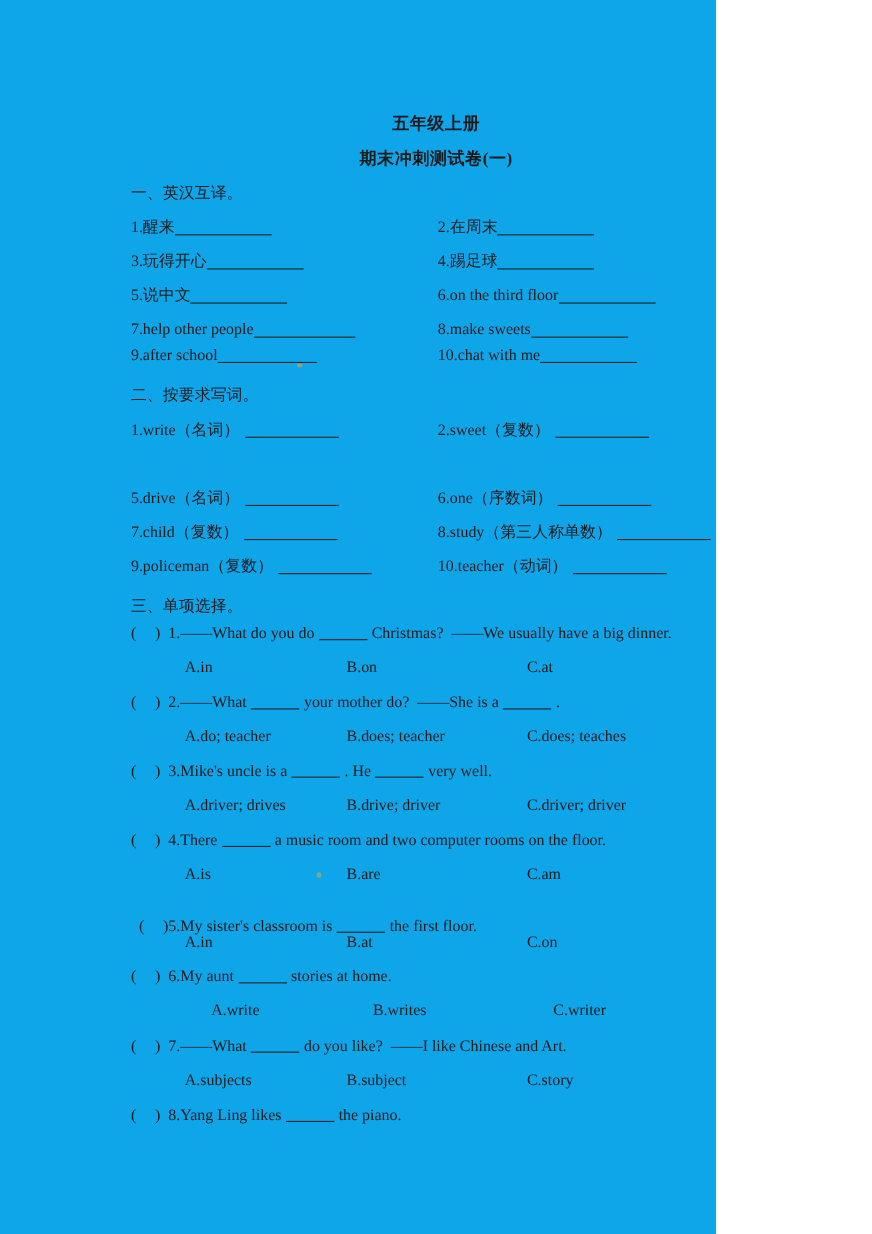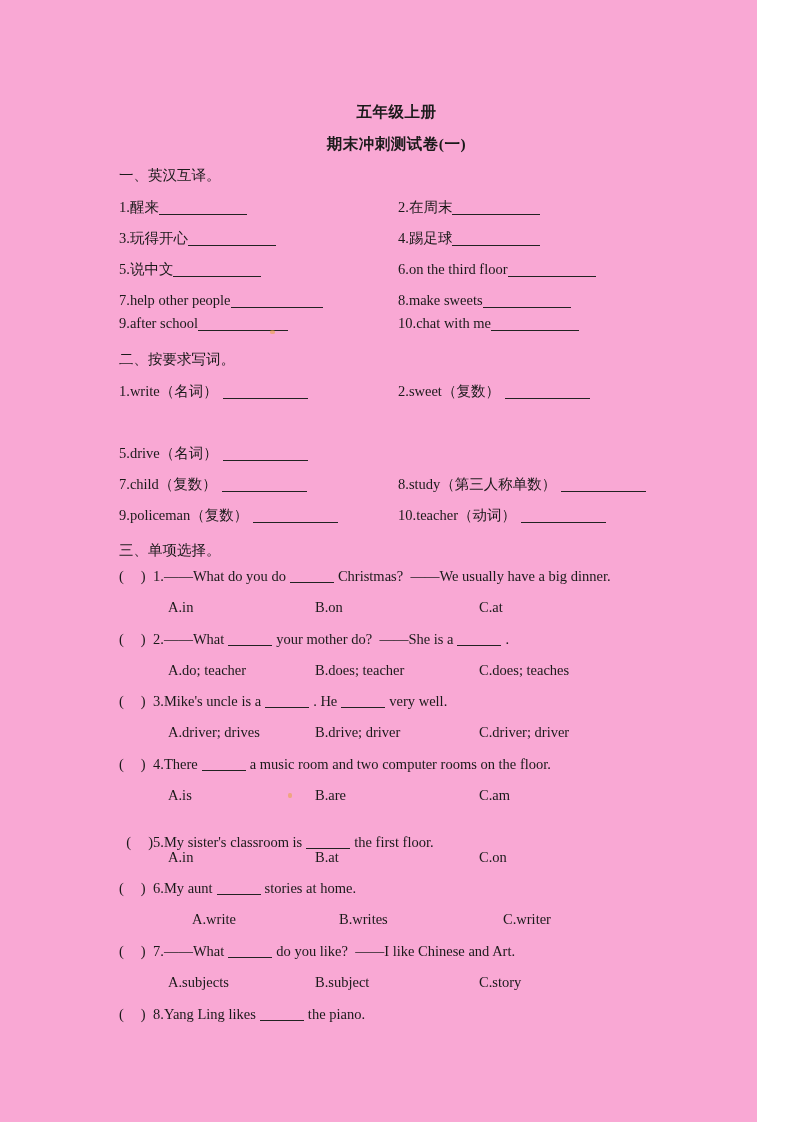--- a/index.html
+++ b/index.html
@@ -11,23 +11,23 @@
     width: 793px;
     height: 1122px;
     position: relative;
     font-family: "Liberation Serif", serif;
     color: #1a1a1a;
     overflow: hidden;
   }
   .page {
     position: absolute;
     left: 0; top: 0;
-    width: 757px;
+    width: 651px;
     height: 1122px;
-    background: #f9a8d4;
+    background: #0ea5e9;
     text-decoration: underline;
   }
 
   
   .doc-title {
     position: absolute;
     left: 0;
     width: 793px;
     text-align: center;
     font-weight: bold;
@@ -189,20 +189,23 @@
       </div>
     </div>
 
     <div class="row2" style="top:412px;">
     </div>
 
     <div class="row2" style="top:443px;">
       <div class="cell left">
         <span>5.drive（名词）</span><span class="gap"></span><span class="ul" style="width:85px;"></span>
       </div>
+      <div class="cell right">
+        <span>6.one（序数词）</span><span class="gap"></span><span class="ul" style="width:85px;"></span>
+      </div>
     </div>
 
     <div class="row2" style="top:474px;">
       <div class="cell left">
         <span>7.child（复数）</span><span class="gap"></span><span class="ul" style="width:85px;"></span>
       </div>
       <div class="cell right">
         <span>8.study（第三人称单数）</span><span class="gap"></span><span class="ul" style="width:85px;"></span>
       </div>
     </div>

